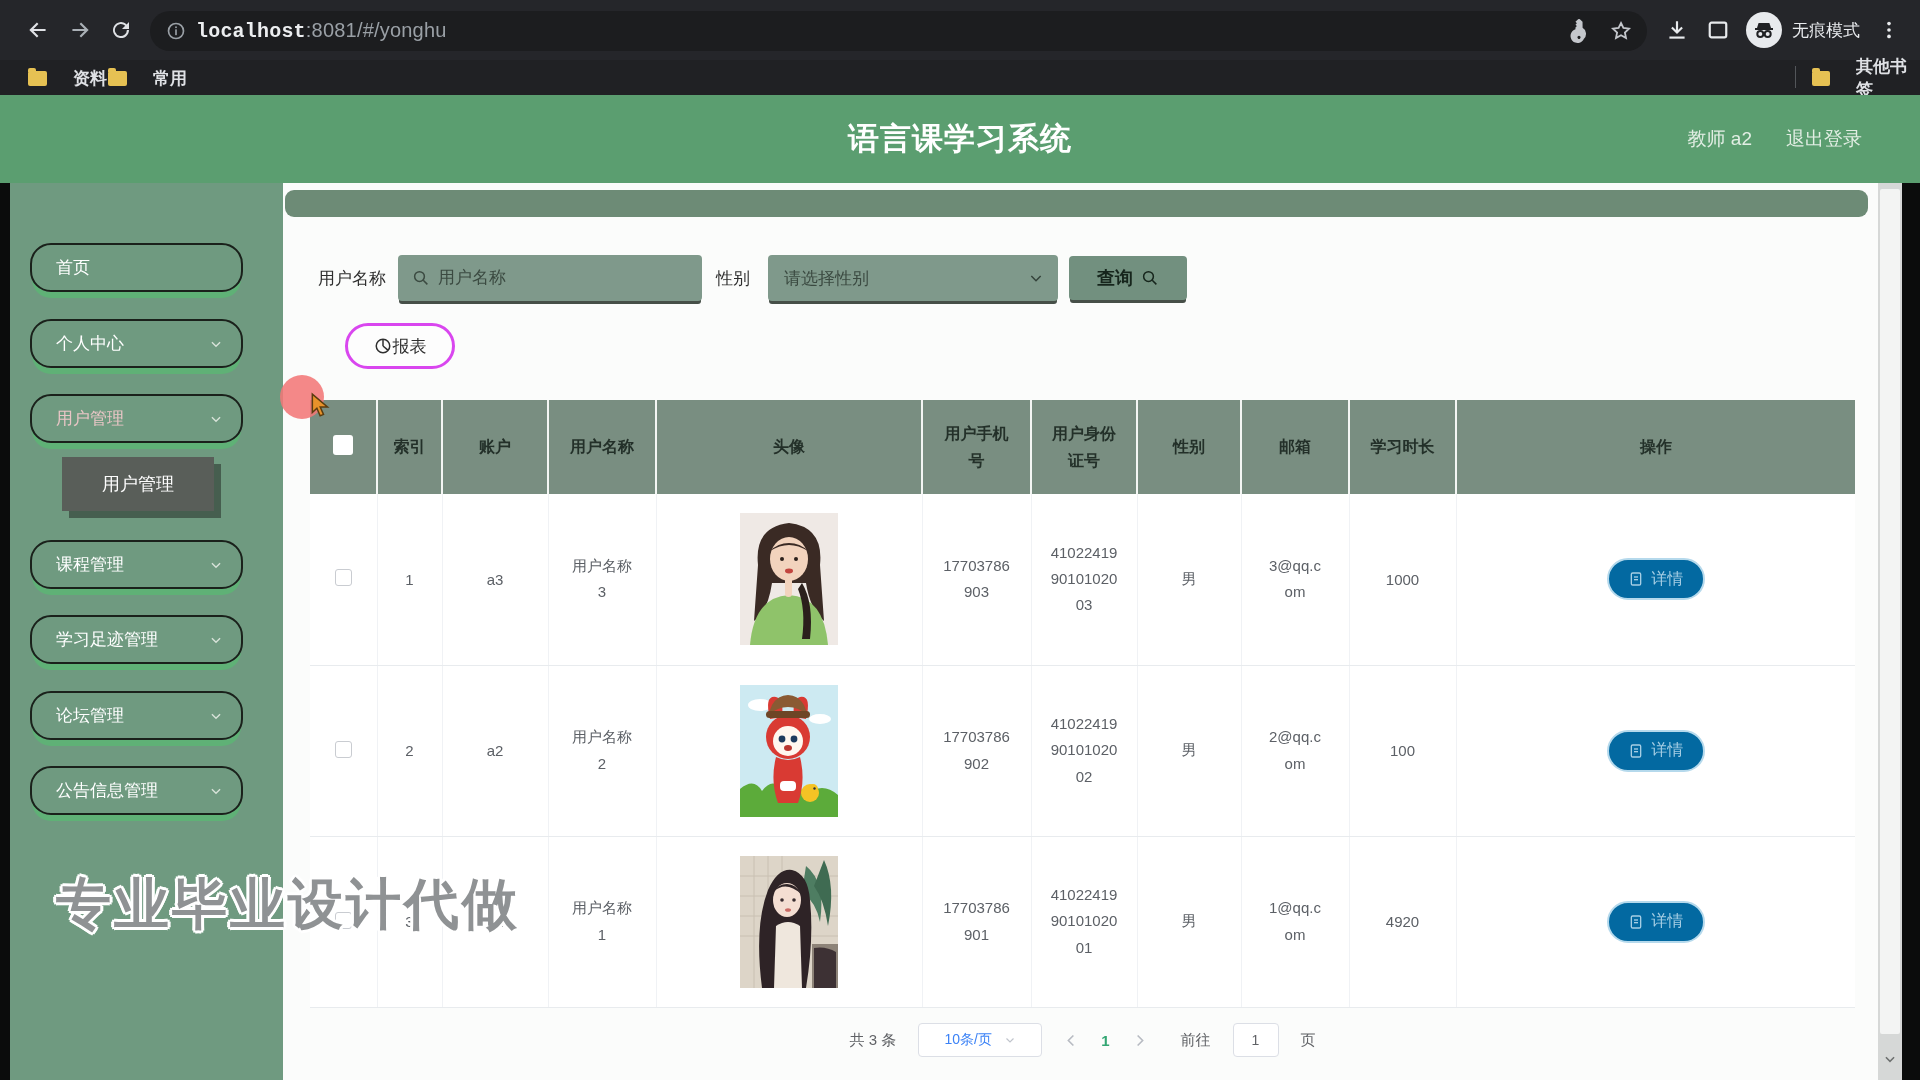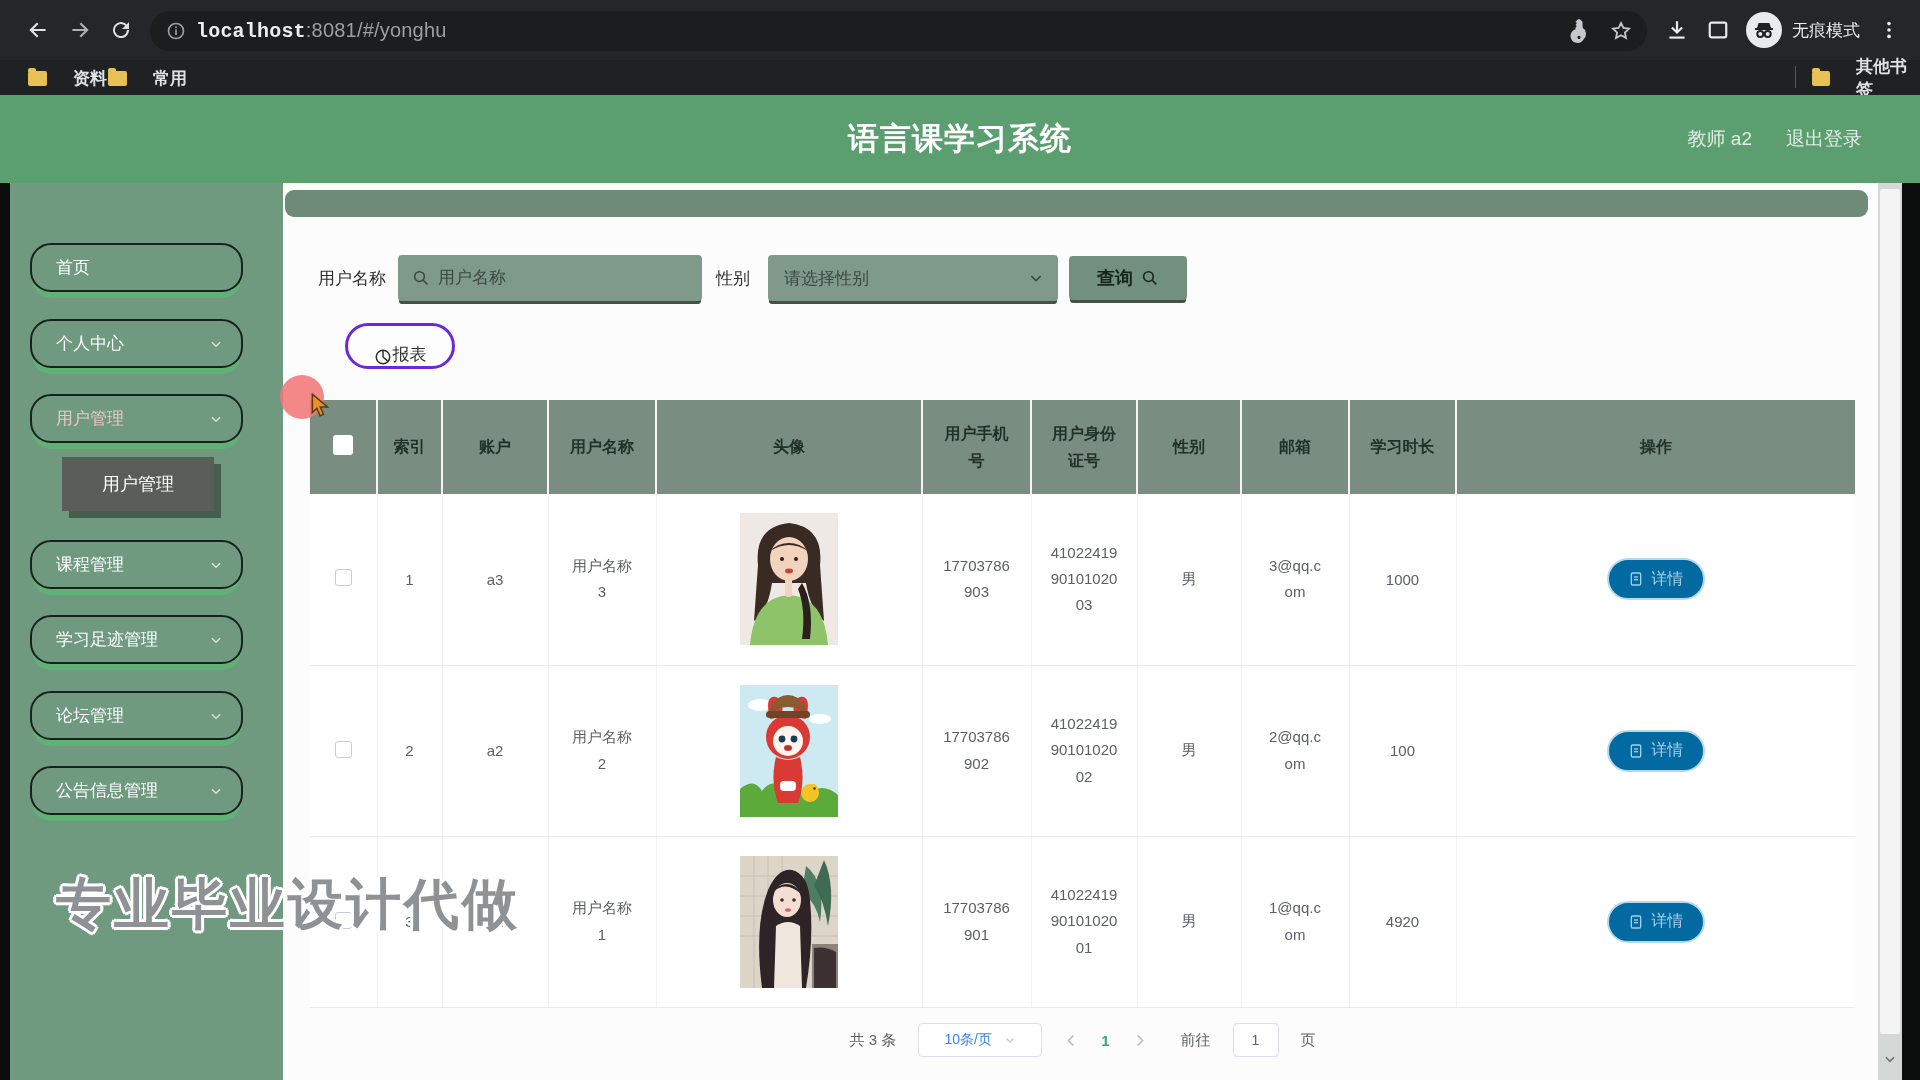--- a/index.html
+++ b/index.html
@@ -59,21 +59,21 @@
   .flabel { position:absolute; top:255px; height:46px; display:flex; align-items:center; color:#2e2e2e; font-size:17px; }
   .fbox { position:absolute; top:255px; height:46px; background:#7f998b; border-radius:4px;
     box-shadow:0 4px 0 -1px rgba(25,35,28,.8); display:flex; align-items:center; color:#3b4a41; }
   .finput { background:transparent; border:none; outline:none; color:#37463d; font-size:17px; width:220px;
     font-family:inherit; }
   .finput::placeholder { color:#3b4a41; opacity:1; }
   .qbtn { position:absolute; left:1069px; top:256px; width:118px; height:44px; background:#72907f; border-radius:4px;
     box-shadow:0 4px 0 -1px rgba(25,35,28,.8); display:flex; align-items:center; justify-content:center; gap:8px;
     color:#16251c; font-size:18px; font-weight:bold; cursor:pointer; }
   .reportbtn { position:absolute; left:345px; top:323px; width:110px; height:46px; background:#fdfdfd;
-    border:3px solid #6d28d9; border-radius:23px; display:flex; align-items:flex-end; justify-content:center; gap:1px;
+    border:3px solid #d946ef; border-radius:23px; display:flex; align-items:center; justify-content:center; gap:1px;
     color:#2f2f2f; font-size:17px; cursor:pointer; }
 
   
   .cursor-dot { left:280px; top:375px; width:44px; height:44px; border-radius:50%; background:rgba(243,120,120,.88); z-index:60; }
   .cursor-arrow { left:308px; top:392px; z-index:61; }
 
   
   .tblwrap { left:310px; top:400px; width:1545px; }
   table { border-collapse:collapse; table-layout:fixed; width:1545px; }
   th { background:#798e81; height:94px; color:#233029; font-size:16px; font-weight:bold; text-align:center;

